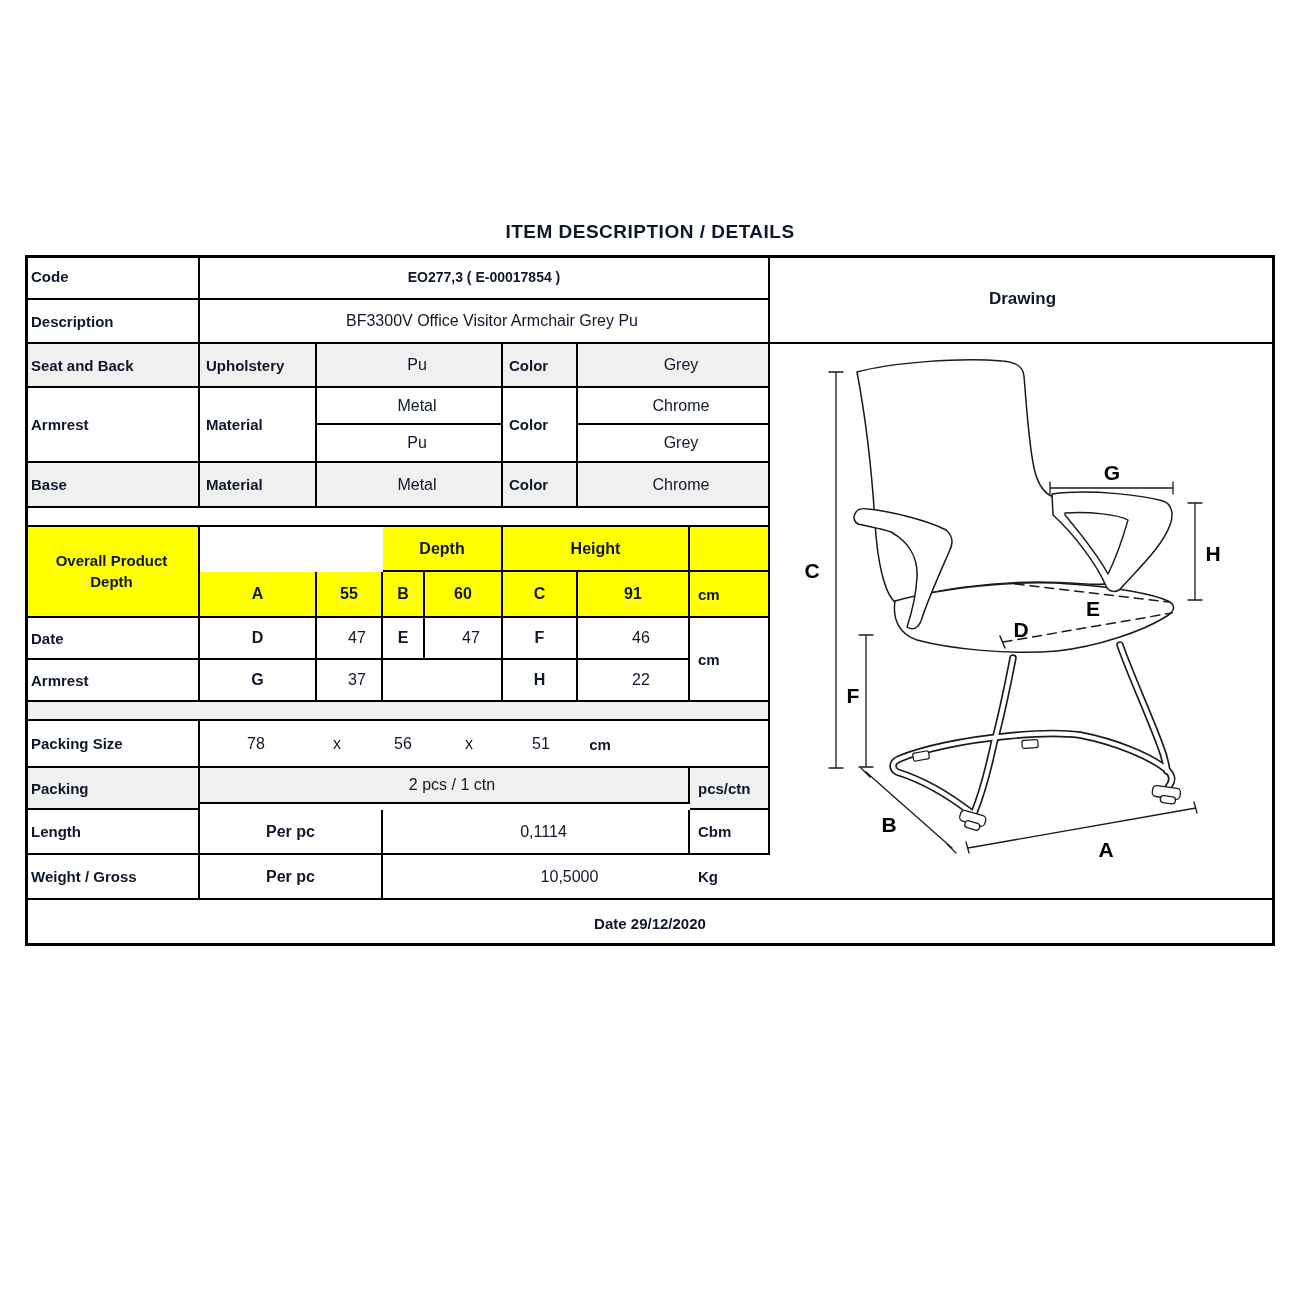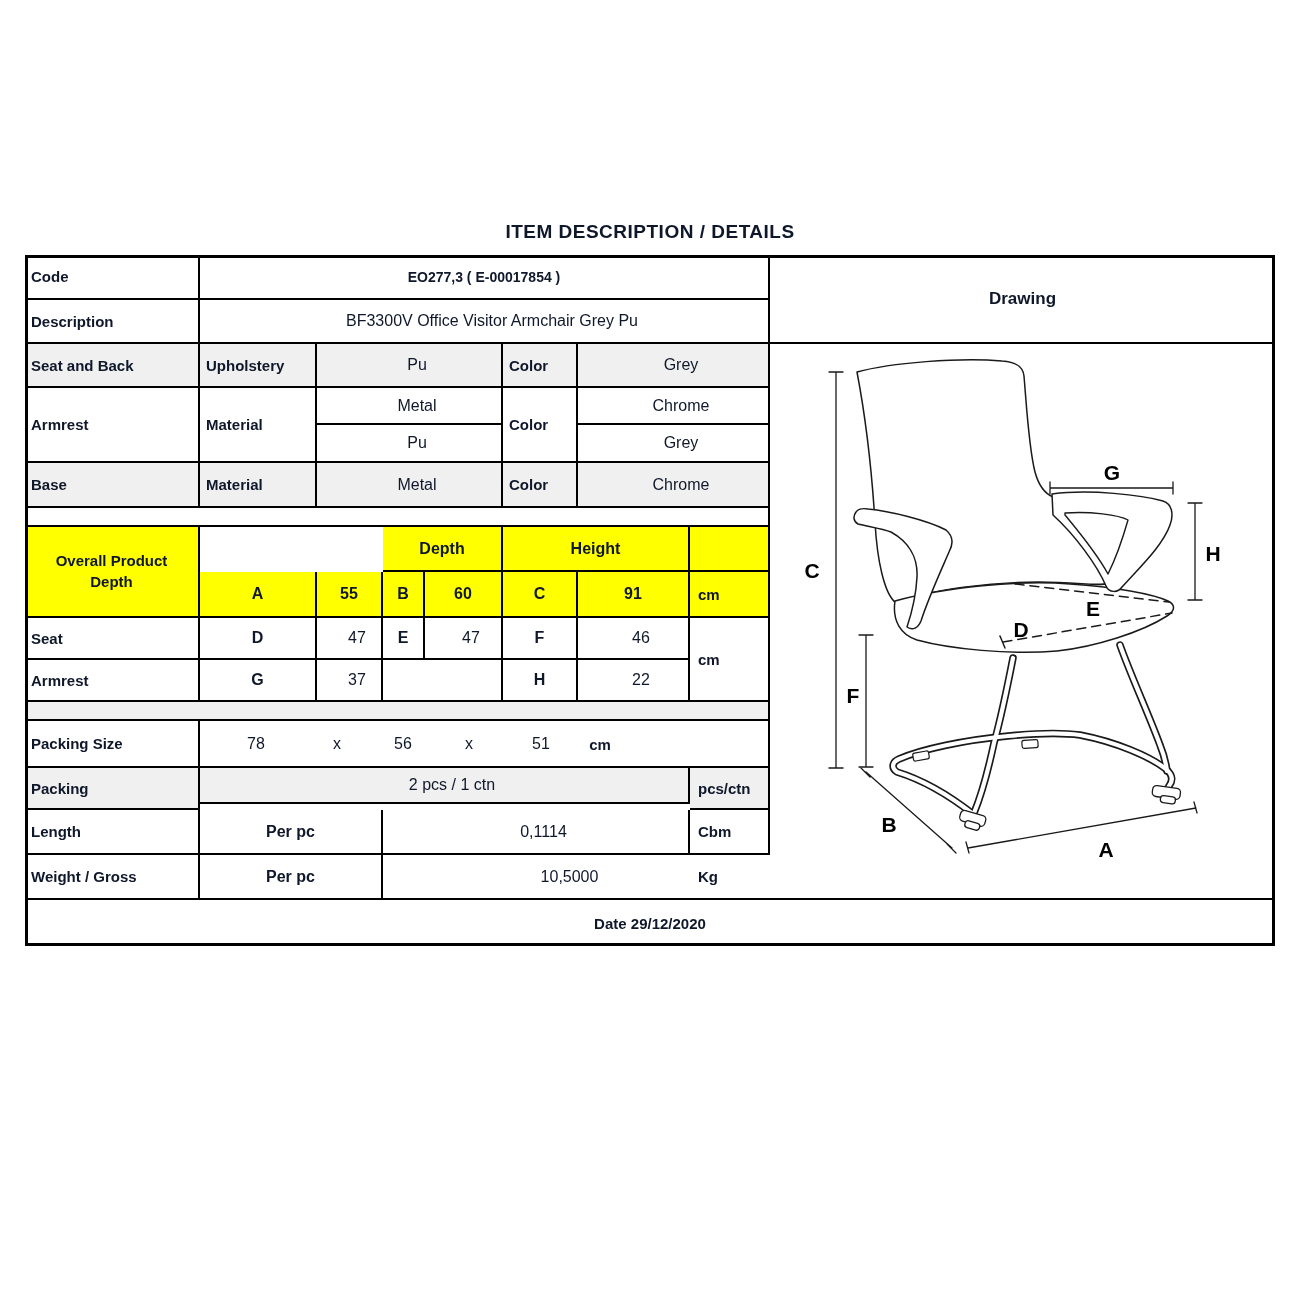--- a/index.html
+++ b/index.html
@@ -76,21 +76,21 @@
     <div class="cell yellow" style="left:665px;top:272px;width:80px;height:45px"></div>
 
     <div class="cell hdr yellow" style="left:175px;top:317px;width:117px;height:46px">A</div>
     <div class="cell hdr yellow" style="left:292px;top:317px;width:66px;height:46px">55</div>
     <div class="cell hdr yellow" style="left:358px;top:317px;width:42px;height:46px">B</div>
     <div class="cell hdr yellow" style="left:400px;top:317px;width:78px;height:46px">60</div>
     <div class="cell hdr yellow" style="left:478px;top:317px;width:75px;height:46px">C</div>
     <div class="cell hdr yellow" style="left:553px;top:317px;width:112px;height:46px">91</div>
     <div class="cell unit yellow" style="left:665px;top:317px;width:80px;height:46px">cm</div>
 
-    <div class="cell lbl" style="left:0;top:363px;width:175px;height:42px">Seat</div>
+    <div class="cell lbl" style="left:0;top:363px;width:175px;height:42px">Date</div>
     <div class="cell hdr" style="left:175px;top:363px;width:117px;height:42px">D</div>
     <div class="cell val" style="left:292px;top:363px;width:66px;height:42px">47</div>
     <div class="cell hdr" style="left:358px;top:363px;width:42px;height:42px">E</div>
     <div class="cell val" style="left:400px;top:363px;width:78px;height:42px">47</div>
     <div class="cell hdr" style="left:478px;top:363px;width:75px;height:42px">F</div>
     <div class="cell val" style="left:553px;top:363px;width:112px;height:42px">46</div>
     <div class="cell unit" style="left:665px;top:363px;width:80px;height:84px">cm</div>
 
     <div class="cell lbl" style="left:0;top:405px;width:175px;height:42px">Armrest</div>
     <div class="cell hdr" style="left:175px;top:405px;width:117px;height:42px">G</div>

